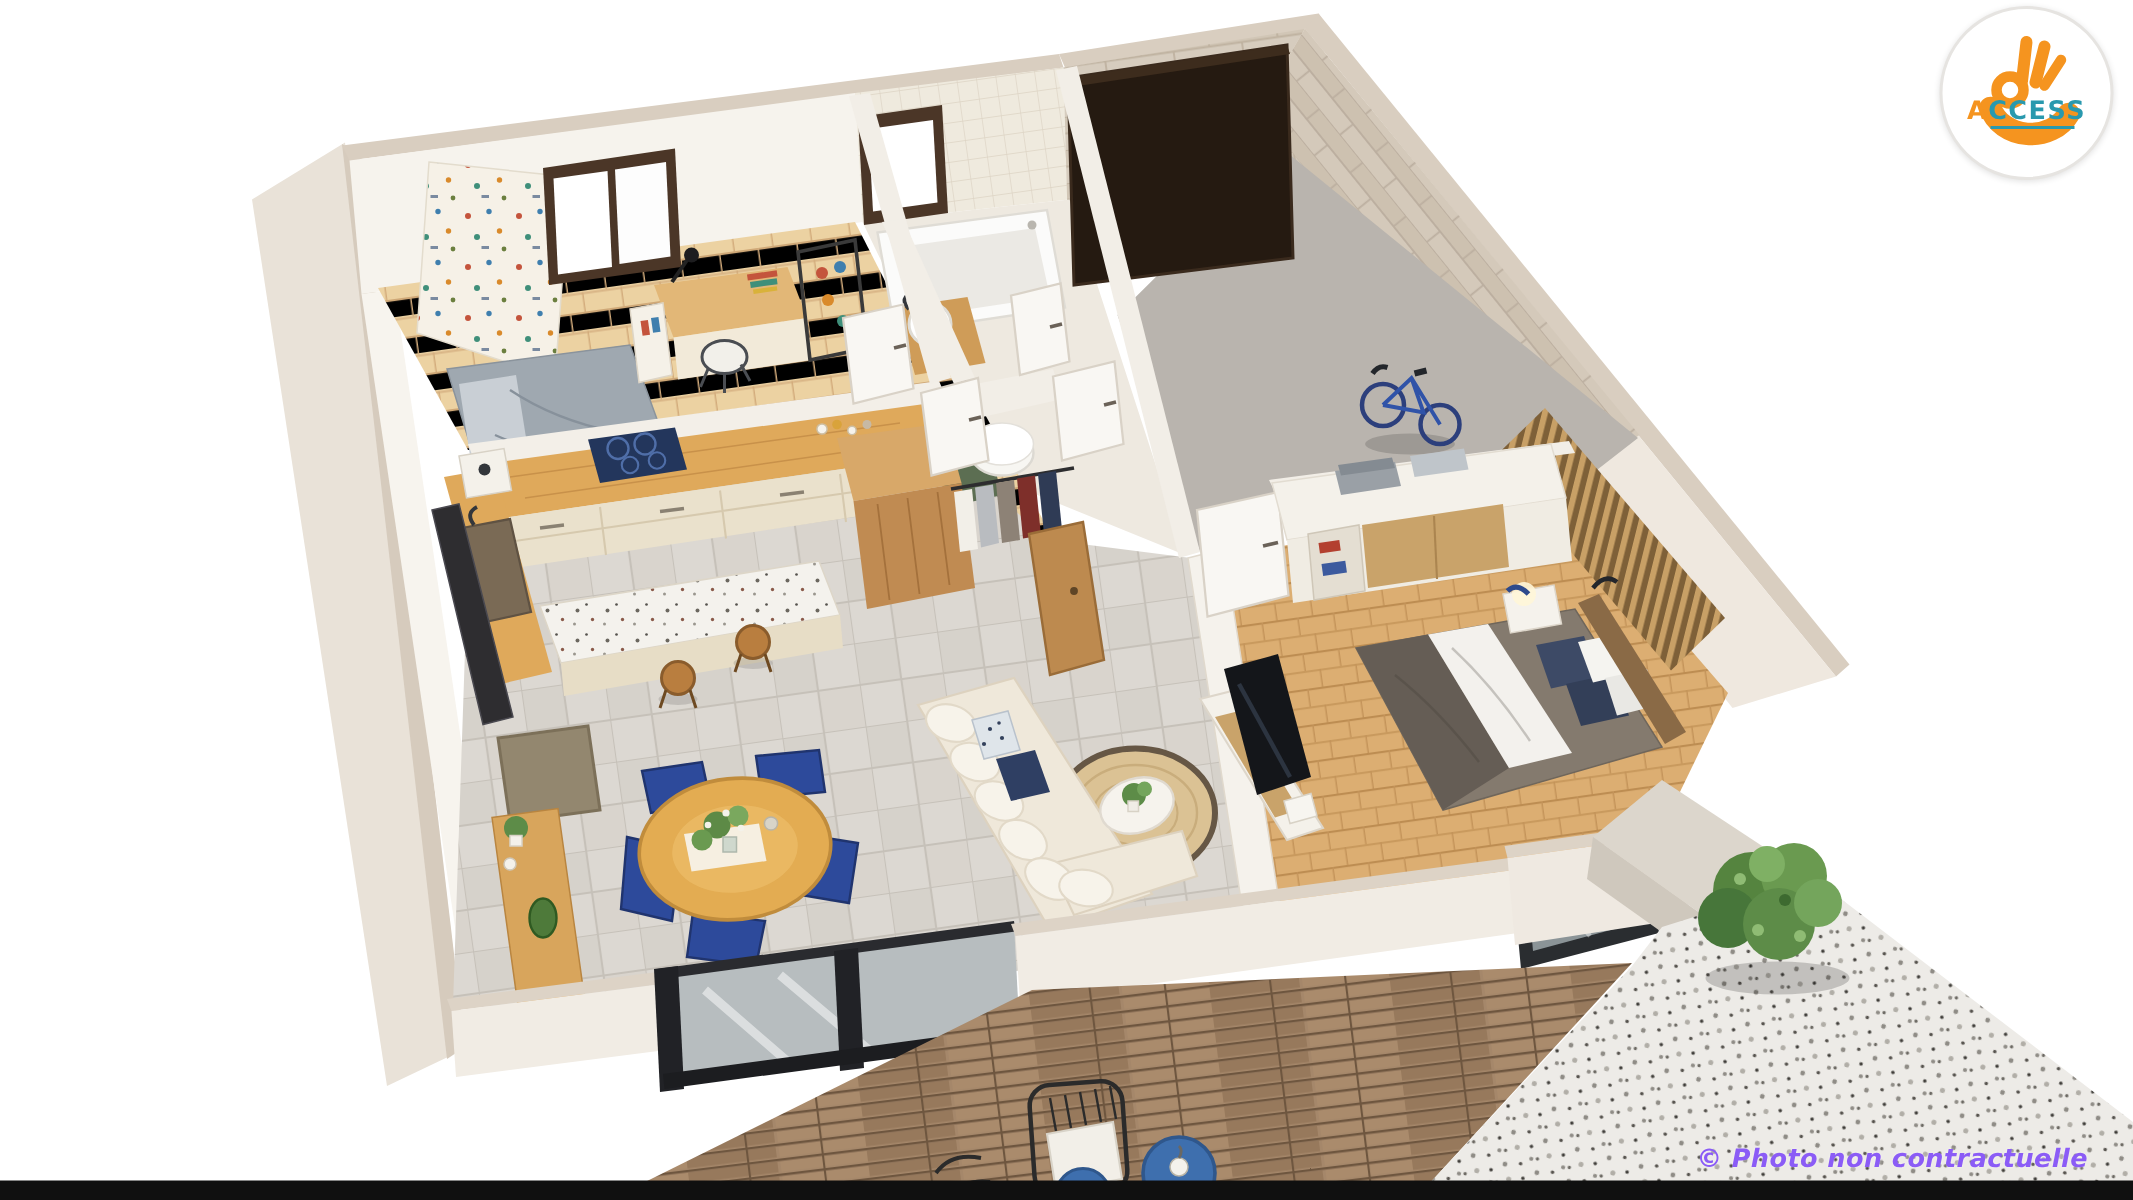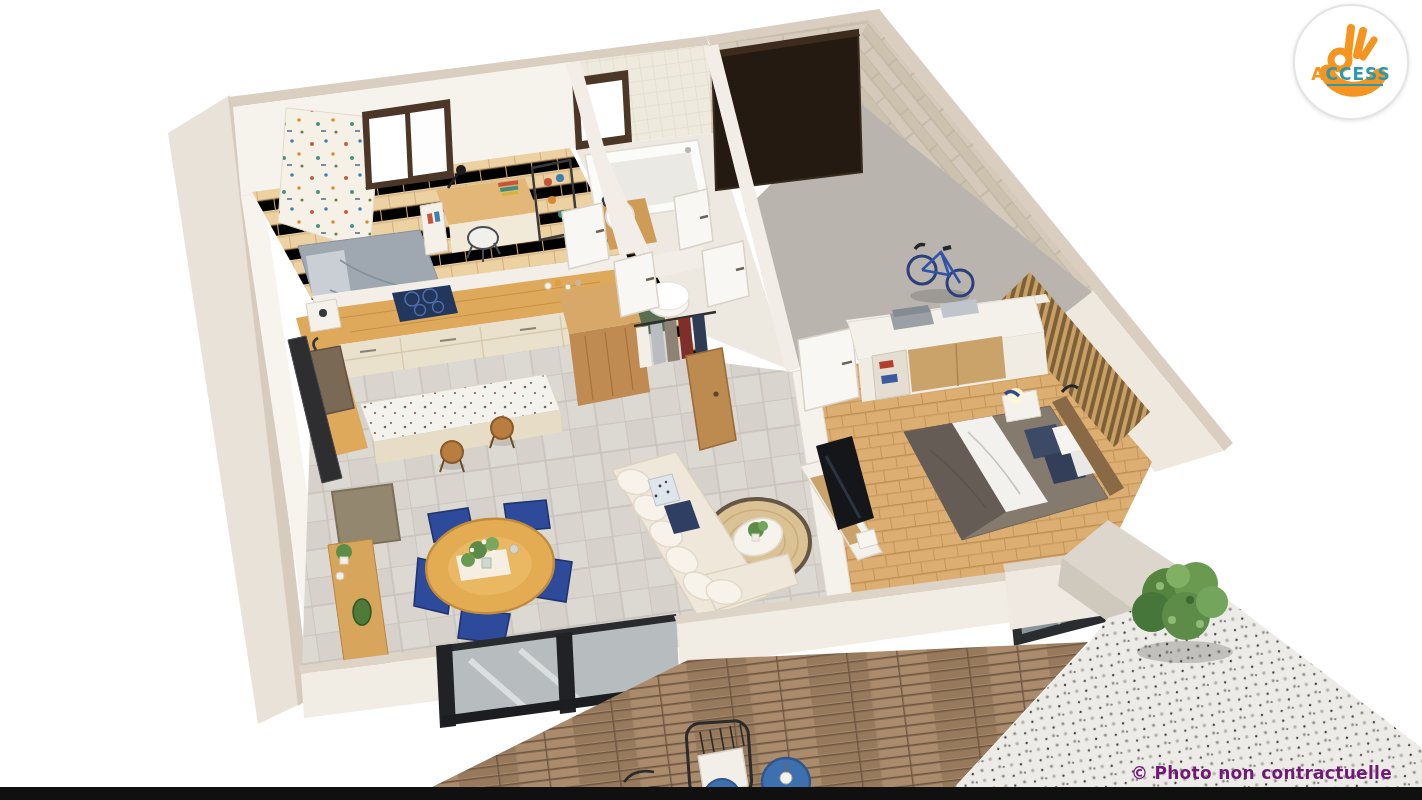--- a/index.html
+++ b/index.html
@@ -1,21 +1,21 @@
 <!DOCTYPE html>
 <html><head>
 <meta charset="utf-8">
 <style>
   html,body{margin:0;padding:0;background:#ffffff;}
   .stage{position:relative;width:1422px;height:800px;background:#ffffff;overflow:hidden;
          font-family:"DejaVu Sans","Liberation Sans",sans-serif;}
   .stage svg{position:absolute;left:0;top:0;}
   .bottom-bar{position:absolute;left:0;bottom:0;width:100%;height:13px;background:#101010;}
-  .watermark{position:absolute;right:30px;bottom:17px;font-weight:700;
-             font-size:17px;color:#701a75;letter-spacing:.3px;text-shadow:0 0 2px rgba(255,255,255,.5);}
+  .watermark{position:absolute;right:30px;bottom:17px;font-style:italic;font-weight:700;
+             font-size:17px;color:#8b5cf6;letter-spacing:.3px;text-shadow:0 0 2px rgba(255,255,255,.5);}
   .logo{position:absolute;left:1293px;top:4px;width:116px;height:116px;}
   .logo .disc{position:absolute;inset:0;border-radius:50%;background:#ffffff;
               border:2px solid #e6e4e1;box-shadow:0 1px 4px rgba(0,0,0,.12);}
   .logo svg{position:absolute;left:0;top:0;}
   .logo-text{position:absolute;left:0;top:60px;width:100%;text-align:center;
              font-weight:700;font-size:17px;letter-spacing:1px;}
   .logo-text .a{color:#F5941F;}
   .logo-text .rest{color:#2999AE;}
   .logo-underline{position:absolute;left:34px;top:80px;width:56px;height:2px;background:#2999AE;}
 </style>

